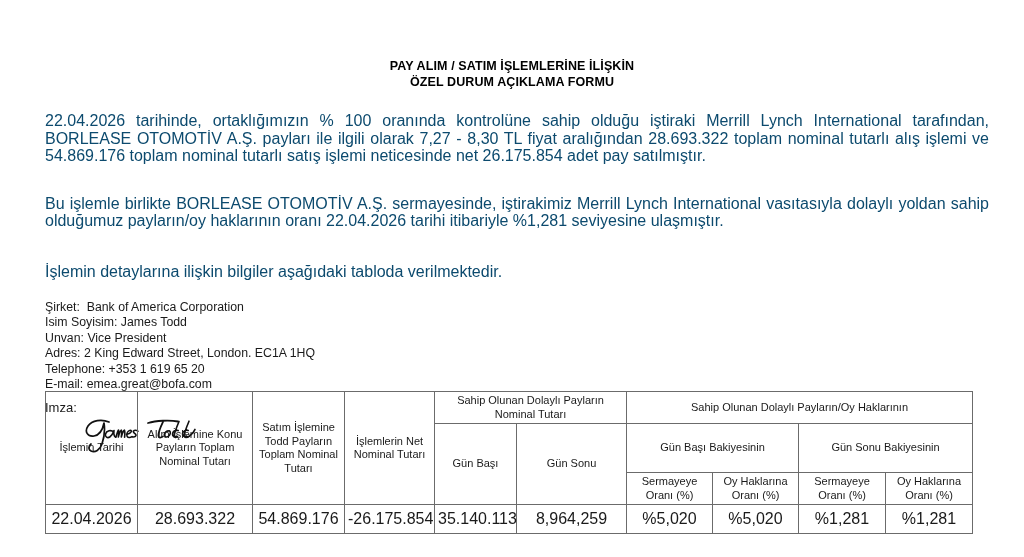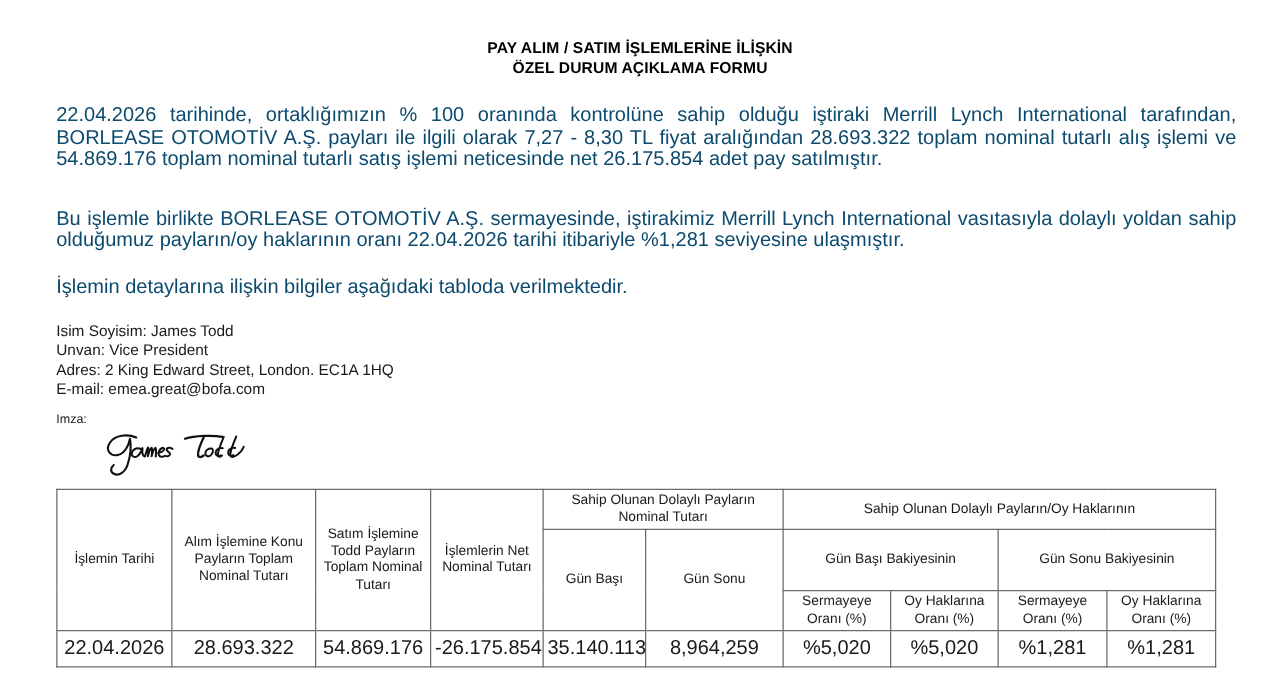--- a/index.html
+++ b/index.html
@@ -16,21 +16,21 @@
   }
   .page {
     position: relative;
     width: 1024px;
     height: 557px;
     box-sizing: border-box;
   }
 
   
   .title-block {
-    padding-top: 30px;
+    padding-top: 58px;
     text-align: center;
   }
   .title-line {
     font-size: 12.5px;
     font-weight: bold;
     line-height: 16px;
     letter-spacing: 0.1px;
     color: #000000;
   }
 
@@ -39,37 +39,37 @@
     padding: 0 35px 0 45px;
   }
   .para {
     font-size: 16px;
     line-height: 17.5px;
     text-align: justify;
     color: #0c4a6e;
   }
   .para-1 { margin-top: 22px; }
   .para-2 { margin-top: 30px; }
-  .para-3 { margin-top: 19px; }
+  .para-3 { margin-top: 33px; }
 
   
   .contact {
     margin-top: 20px;
     font-size: 12.3px;
     line-height: 15.4px;
     color: #1a1a1a;
   }
   .contact-line { white-space: pre; }
 
   
   .sig-block {
     margin-top: 9px;
   }
   .sig-label {
-    font-size: 10px;
+    font-size: 13px;
     line-height: 14px;
     color: #1a1a1a;
   }
   .sig-mark {
     margin-top: -2px;
     margin-left: 30px;
     height: 34px;
   }
   .sig-mark svg { display: block; }
 
@@ -116,23 +116,25 @@
     <div class="title-line">ÖZEL DURUM AÇIKLAMA FORMU</div>
   </div>
 
   <div class="body-wrap">
 
     <div class="para para-1">22.04.2026 tarihinde, ortaklığımızın % 100 oranında kontrolüne sahip olduğu iştiraki Merrill Lynch International tarafından, BORLEASE OTOMOTİV A.Ş. payları ile ilgili olarak 7,27 - 8,30 TL fiyat aralığından 28.693.322 toplam nominal tutarlı alış işlemi ve 54.869.176 toplam nominal tutarlı satış işlemi neticesinde net 26.175.854 adet pay satılmıştır.</div>
     <div class="para para-2">Bu işlemle birlikte BORLEASE OTOMOTİV A.Ş. sermayesinde, iştirakimiz Merrill Lynch International vasıtasıyla dolaylı yoldan sahip olduğumuz payların/oy haklarının oranı 22.04.2026 tarihi itibariyle %1,281 seviyesine ulaşmıştır.</div>
     <div class="para para-3">İşlemin detaylarına ilişkin bilgiler aşağıdaki tabloda verilmektedir.</div>
 
     <div class="contact">
+      <div class="contact-line">Şirket:  Bank of America Corporation</div>
       <div class="contact-line">Isim Soyisim: James Todd</div>
       <div class="contact-line">Unvan: Vice President</div>
       <div class="contact-line">Adres: 2 King Edward Street, London. EC1A 1HQ</div>
+      <div class="contact-line">Telephone: +353 1 619 65 20</div>
       <div class="contact-line">E-mail: emea.great@bofa.com</div>
     </div>
 
     <div class="sig-block">
       <div class="sig-label">Imza:</div>
       <div class="sig-mark">
         <svg width="170" height="40" viewBox="0 0 170 40" fill="none" xmlns="http://www.w3.org/2000/svg" aria-hidden="true">
           <g stroke="#111111" fill="none" stroke-linecap="round" stroke-linejoin="round">
 
             <path d="M34 9 C27 6 17 7 13 13 C9 19 13 24 19 23 C25 22 28 15 29 10 C30 16 29 25 27 31 C25 37 20 40 16 38 C13 36.5 13.5 33 16 31" stroke-width="1.7"></path>

